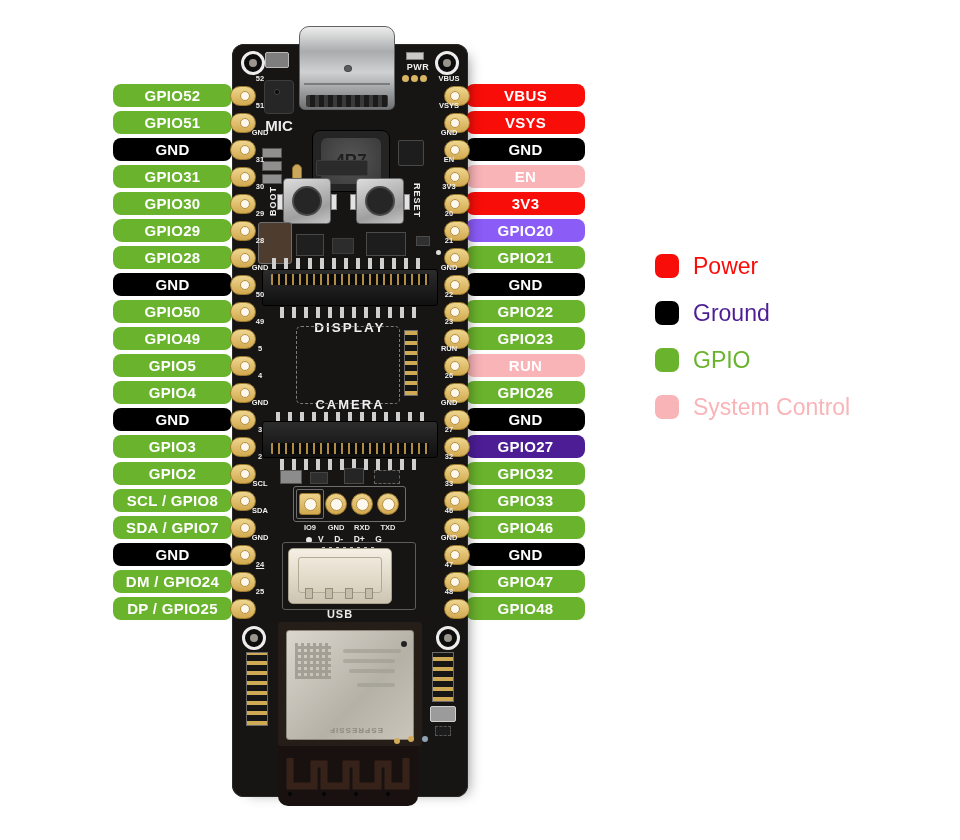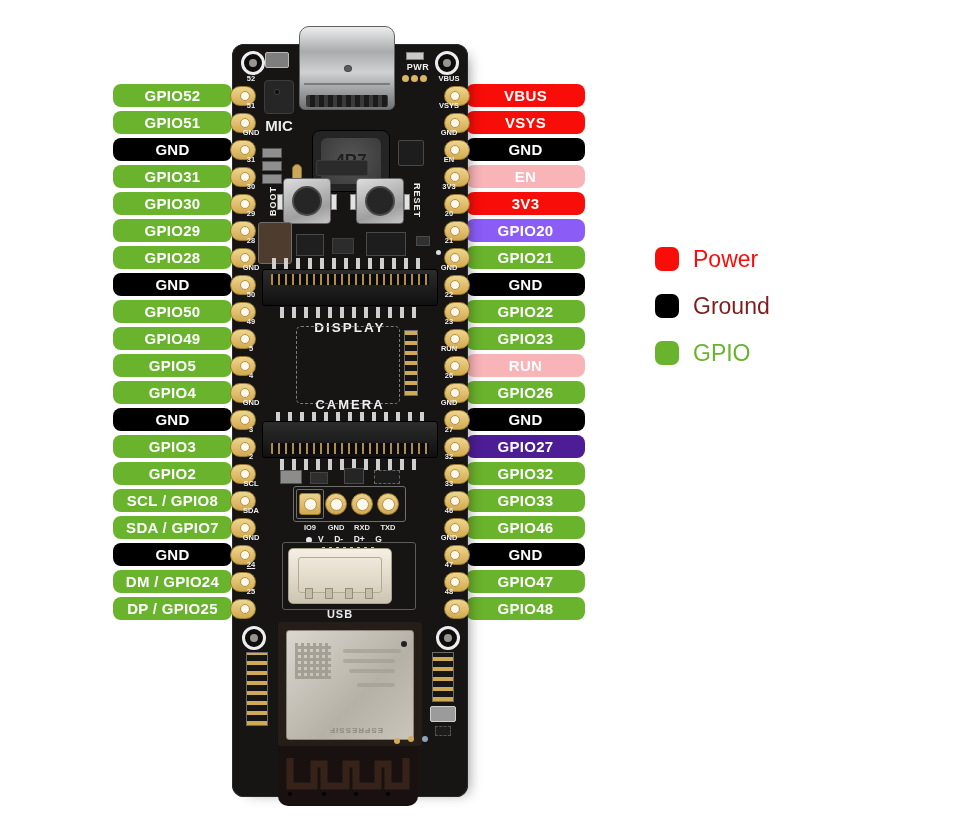--- a/index.html
+++ b/index.html
@@ -11,21 +11,21 @@
   
   .pill {
     position:absolute; left:0; right:0; height:23px; border-radius:8px;
     color:#fff; font-size:15px; font-weight:bold; letter-spacing:.3px;
     line-height:23px; text-align:center; white-space:nowrap;
   }
   .labels-col { position:absolute; top:0; width:119px; height:840px; }
   #left-labels  { left:113px; }
   #right-labels { left:466px; }
   
-  #legend { position:absolute; left:655px; top:0; width:280px; height:744px; }
+  #legend { position:absolute; left:655px; top:7px; width:280px; height:744px; }
   .legend-row { position:absolute; left:0; height:26px; display:flex; align-items:center; gap:14px; }
   .legend-swatch { width:24px; height:24px; border-radius:7px; flex:0 0 auto; }
   .legend-label { font-size:23px; line-height:26px; white-space:nowrap; }
   
   #board { position:absolute; left:232px; top:20px; width:236px; height:790px; }
   .pcb {
     position:absolute; left:0; top:24px; width:236px; height:753px;
     background:#171414; border-radius:12px;
     box-shadow: inset 0 0 0 1px #2b2828, 8px 4px 14px -8px rgba(0,0,0,.45);
   }
@@ -40,21 +40,21 @@
     background:linear-gradient(180deg,#eed68f,#d2a94f);
     border:1px solid #9c7b2e; display:flex; align-items:center;
   }
   .pin.left  { left:-2px;  justify-content:flex-start; padding-left:9px; }
   .pin.right { right:-2px; justify-content:flex-end;  padding-right:9px; }
   .pin-hole { width:10px; height:10px; border-radius:50%; background:#fcf8ee; border:1.5px solid #b98f3e; }
   .silk {
     position:absolute; width:32px; height:10px; line-height:10px;
     font-size:7.5px; font-weight:bold; color:#f0f0f0; text-align:center; white-space:nowrap;
   }
-  .silk.left { left:3px; } .silk.right { right:3px; }
+  .silk.left { left:12px; } .silk.right { right:3px; }
   
   .abs { position:absolute; }
   
   .usbc {
     position:absolute; left:67px; top:6px; width:96px; height:84px; border-radius:10px 10px 6px 6px;
     background:linear-gradient(180deg,#ededed,#a9abac 30%,#cfd1d3 55%,#8e9092 85%,#6f7172);
     border:1px solid #616263;
   }
   .usbc .seam { position:absolute; left:4px; right:4px; top:56px; height:2px; background:#7a7c7d; }
   .usbc .dot  { position:absolute; left:44px; top:38px; width:8px; height:7px; background:#5a5c5d; border:1px solid #454748; }
@@ -126,21 +126,21 @@
 <body>
 
 <div class="stage">
 
   <div class="labels-col" id="left-labels">
       <div class="pill" style="top: 84px; background: rgb(106, 179, 45);">GPIO52</div>
       <div class="pill" style="top: 111px; background: rgb(106, 179, 45);">GPIO51</div>
       <div class="pill" style="top: 138px; background: rgb(0, 0, 0);">GND</div>
       <div class="pill" style="top: 165px; background: rgb(106, 179, 45);">GPIO31</div>
       <div class="pill" style="top: 192px; background: rgb(106, 179, 45);">GPIO30</div>
-      <div class="pill" style="top: 219px; background: rgb(106, 179, 45);">GPIO29</div>
+      <div class="pill" style="top: 219px; background: rgb(106, 179, 45); border-radius: 9px;">GPIO29</div>
       <div class="pill" style="top: 246px; background: rgb(106, 179, 45);">GPIO28</div>
       <div class="pill" style="top: 273px; background: rgb(0, 0, 0);">GND</div>
       <div class="pill" style="top: 300px; background: rgb(106, 179, 45);">GPIO50</div>
       <div class="pill" style="top: 327px; background: rgb(106, 179, 45);">GPIO49</div>
       <div class="pill" style="top: 354px; background: rgb(106, 179, 45);">GPIO5</div>
       <div class="pill" style="top: 381px; background: rgb(106, 179, 45);">GPIO4</div>
       <div class="pill" style="top: 408px; background: rgb(0, 0, 0);">GND</div>
       <div class="pill" style="top: 435px; background: rgb(106, 179, 45);">GPIO3</div>
       <div class="pill" style="top: 462px; background: rgb(106, 179, 45);">GPIO2</div>
       <div class="pill" style="top: 489px; background: rgb(106, 179, 45);">SCL / GPIO8</div>
@@ -172,25 +172,29 @@
       <div class="pill" style="top: 597px; background: rgb(106, 179, 45);">GPIO48</div>
     </div>
 
   <div id="legend">
       <div class="legend-row" style="top: 246px;">
         <div class="legend-swatch" style="background: rgb(249, 13, 9);"></div>
         <div class="legend-label" style="color: rgb(249, 13, 9);">Power</div>
       </div>
       <div class="legend-row" style="top: 293px;">
         <div class="legend-swatch" style="background: rgb(0, 0, 0);"></div>
-        <div class="legend-label" style="color: #7f1d1d; text-align: center;">Ground</div>
+        <div class="legend-label" style="color: #4c1d95; text-align: center;">Ground</div>
       </div>
       <div class="legend-row" style="top: 340px;">
         <div class="legend-swatch" style="background: rgb(106, 179, 45);"></div>
         <div class="legend-label" style="color: rgb(106, 179, 45);">GPIO</div>
+      </div>
+      <div class="legend-row" style="top: 387px;">
+        <div class="legend-swatch" style="background: rgb(249, 180, 184);"></div>
+        <div class="legend-label" style="color: rgb(249, 180, 184);">System Control</div>
       </div>
     </div>
 
   <div id="board">
     <div class="pcb"></div>
 
     <div class="ant-tab">
       <svg width="132" height="46" viewBox="0 0 132 46">
         <path d="M8,4 V32 H32 V10 H42 V32 H64 V10 H74 V32 H96 V10 H106 V32 H124 V4" fill="none" stroke="#362219" stroke-width="7"></path>
         <circle cx="8" cy="40" r="2" fill="#050505"></circle>

